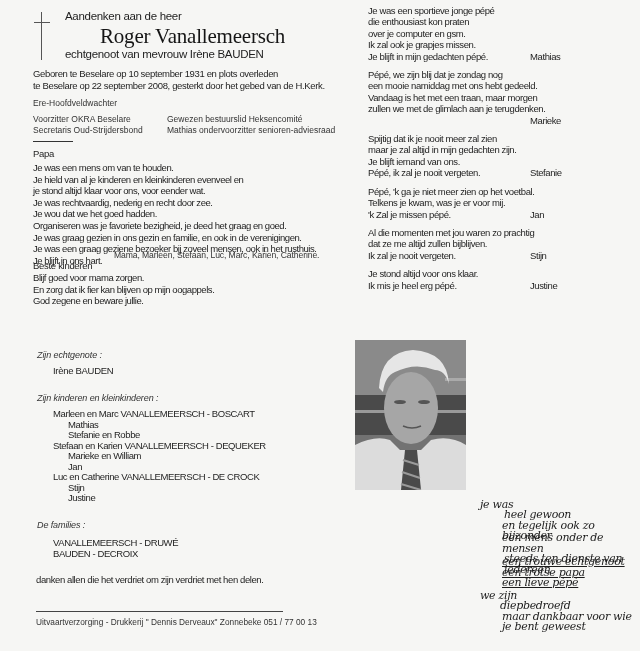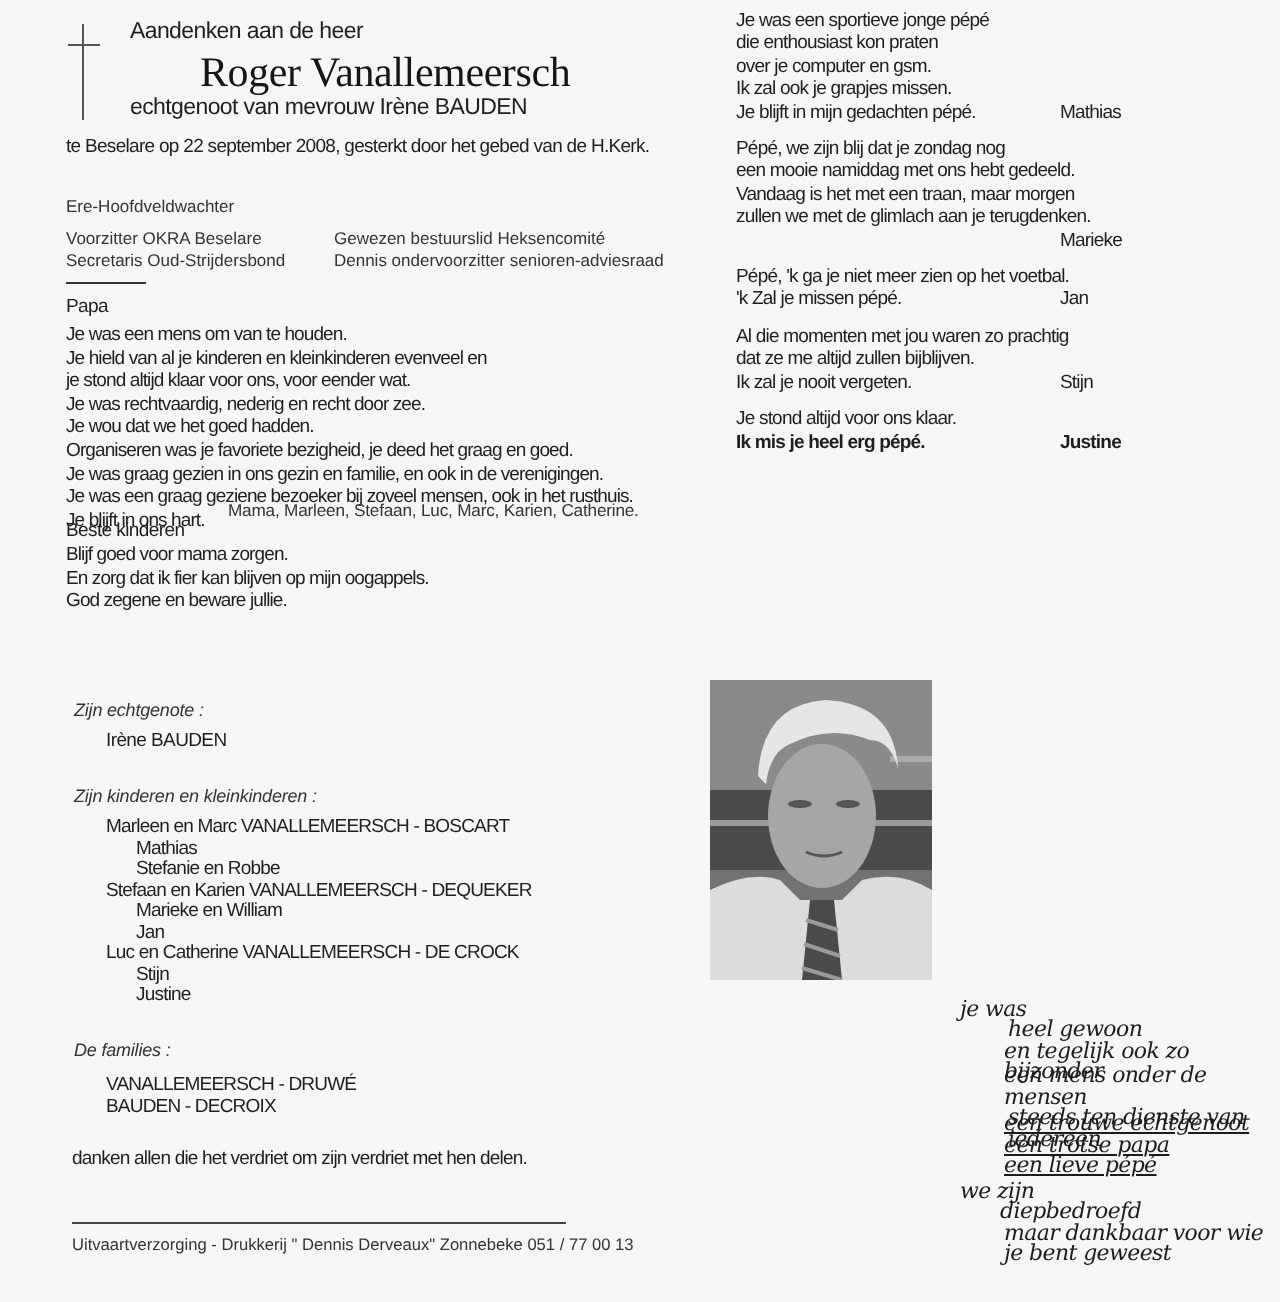--- a/index.html
+++ b/index.html
@@ -53,33 +53,34 @@
 <body>
 
 <div class="abs cross-v"></div>
 <div class="abs cross-h"></div>
 
 <div class="abs intro">Aandenken aan de heer</div>
 <div class="abs name">Roger Vanallemeersch</div>
 <div class="abs spouse-line">echtgenoot van mevrouw Irène BAUDEN</div>
 
 <div class="abs birth">
+  <div>Geboren te Beselare op 10 september 1931 en plots overleden</div>
   <div>te Beselare op 22 september 2008, gesterkt door het gebed van de H.Kerk.</div>
 </div>
 
 <div class="abs title-honor">Ere-Hoofdveldwachter</div>
 
 <div class="abs functions">
   <div class="col">
     <div>Voorzitter OKRA Beselare</div>
     <div>Secretaris Oud-Strijdersbond</div>
   </div>
   <div class="col col2">
     <div>Gewezen bestuurslid Heksencomité</div>
-    <div>Dennis ondervoorzitter senioren-adviesraad</div>
+    <div>Mathias ondervoorzitter senioren-adviesraad</div>
   </div>
 </div>
 
 <div class="abs short-rule"></div>
 
 <div class="abs papa-head">Papa</div>
 <div class="abs papa-text" id="papa-lines">
     <div>Je was een mens om van te houden.</div>
     <div>Je hield van al je kinderen en kleinkinderen evenveel en</div>
     <div>je stond altijd klaar voor ons, voor eender wat.</div>
@@ -134,31 +135,38 @@
       <div style="position: relative;">Je blijft in mijn gedachten pépé.<span class="sig" style="top: 0px;">Mathias</span></div>
     </div>
     <div class="poem">
       <div>Pépé, we zijn blij dat je zondag nog</div>
       <div>een mooie namiddag met ons hebt gedeeld.</div>
       <div>Vandaag is het met een traan, maar morgen</div>
       <div> zullen we met de glimlach aan je terugdenken.</div>
       <div style="position: relative;">&nbsp;<span class="sig" style="top: 0px;">Marieke</span></div>
     </div>
     <div class="poem">
+      <div>Spijtig dat ik je nooit meer zal zien</div>
+      <div>maar je zal altijd in mijn gedachten zijn.</div>
+      <div>Je blijft iemand van ons.</div>
+      <div style="position: relative;">Pépé, ik zal je nooit vergeten.<span class="sig" style="top: 0px;">Stefanie</span></div>
+    </div>
+    <div class="poem">
       <div>Pépé, 'k ga je niet meer zien op het voetbal.</div>
+      <div>Telkens je kwam, was je er voor mij.</div>
       <div style="position: relative;">'k Zal je missen pépé.<span class="sig" style="top: 0px;">Jan</span></div>
     </div>
     <div class="poem">
       <div>Al die momenten met jou waren zo prachtig</div>
       <div>dat ze me altijd zullen bijblijven.</div>
       <div style="position: relative;">Ik zal je nooit vergeten.<span class="sig" style="top: 0px;">Stijn</span></div>
     </div>
     <div class="poem">
       <div>Je stond altijd voor ons klaar.</div>
-      <div style="position: relative; font-weight: bold;">Ik mis je heel erg pépé.<span class="sig" style="top: 0px;">Justine</span></div>
+      <div style="position: relative;">Ik mis je heel erg pépé.<span class="sig" style="top: 0px;">Justine</span></div>
     </div>
   </div>
 
 <div class="abs photo">
   <svg width="111" height="150" viewBox="0 0 111 150">
     <rect x="0" y="0" width="111" height="150" fill="#727272"></rect>
     <rect x="0" y="0" width="111" height="55" fill="#8a8a8a"></rect>
     <rect x="0" y="55" width="111" height="40" fill="#4a4a4a"></rect>
     <rect x="0" y="70" width="111" height="3" fill="#9a9a9a"></rect>
     <rect x="90" y="38" width="21" height="3" fill="#aaaaaa"></rect>

